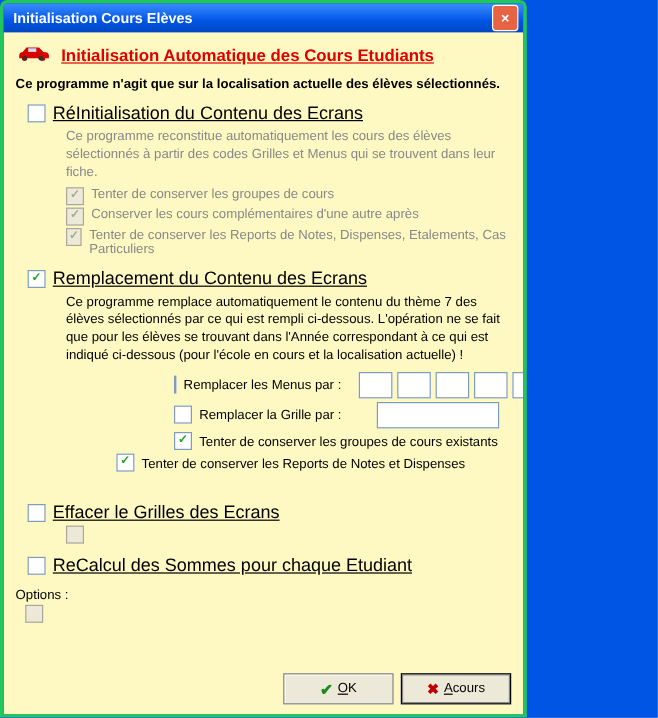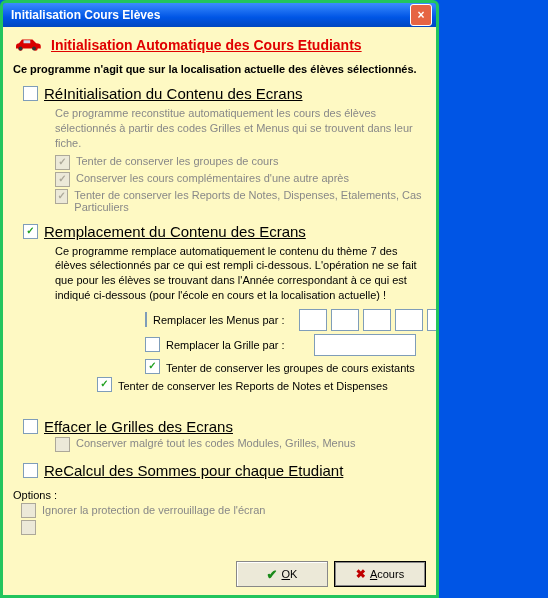--- a/index.html
+++ b/index.html
@@ -113,36 +113,31 @@
       </div>
     </div>
 
     <div class="section" style="margin-top:26px">
       <div class="section-h">
         <span class="cb"></span>
         <label>Effacer le Grilles des Ecrans</label>
       </div>
       <div class="opt">
           <span class="cb disabled"></span>
-          <span>Conserver malgré tout les codes Modules, Grilles, Menus</span>
         </div>
     </div>
 
     <div class="section">
       <div class="section-h">
         <span class="cb"></span>
         <label>ReCalcul des Sommes pour chaque Etudiant</label>
       </div>
     </div>
 
     <div class="options-h">Options :</div>
-    <div class="opt-global">
-        <span class="cb disabled"></span>
-        <span>Ignorer la protection de verrouillage de l'écran</span>
-      </div>
     <div class="opt-global">
         <span class="cb disabled"></span>
       </div>
 
     <div class="button-row">
       <div class="btn">
         <span class="check-ico">✔</span>
         <span><span class="u">O</span><span>K</span></span>
       </div>
       <div class="btn default">

